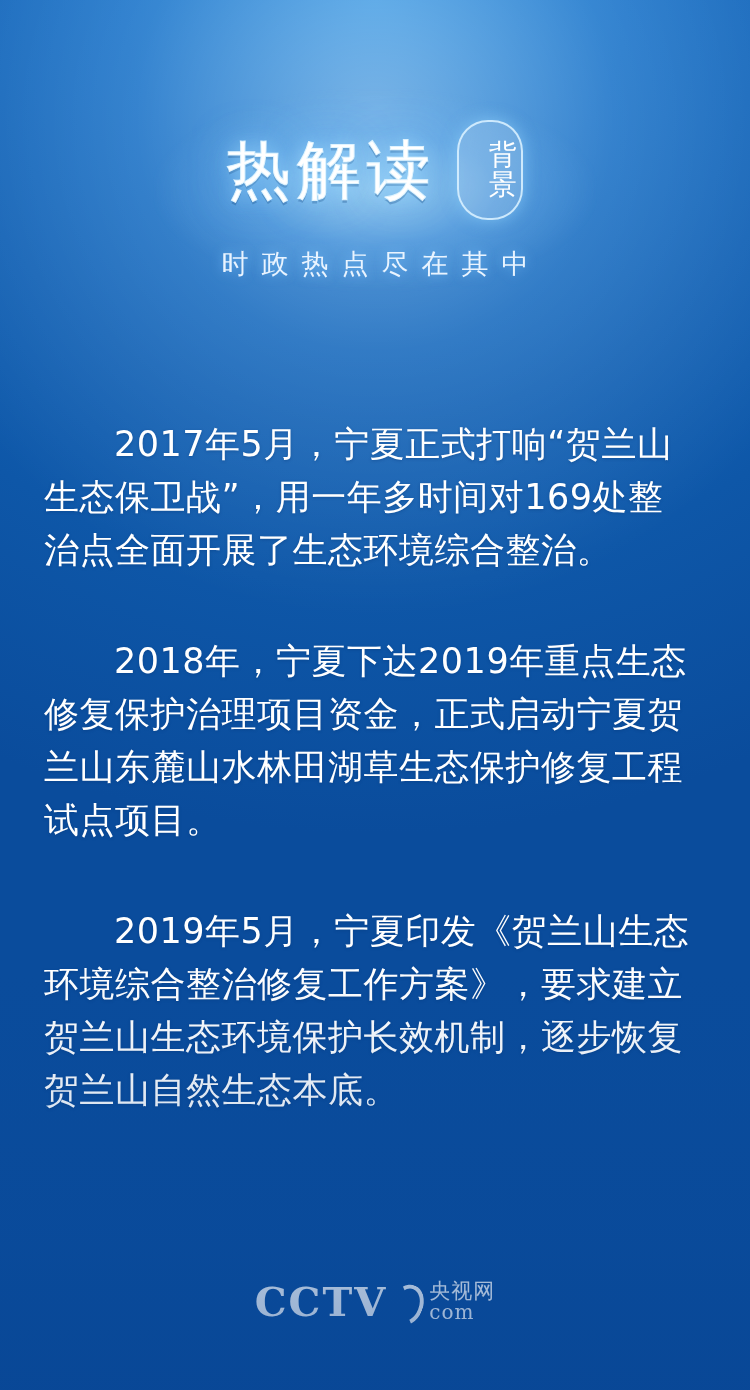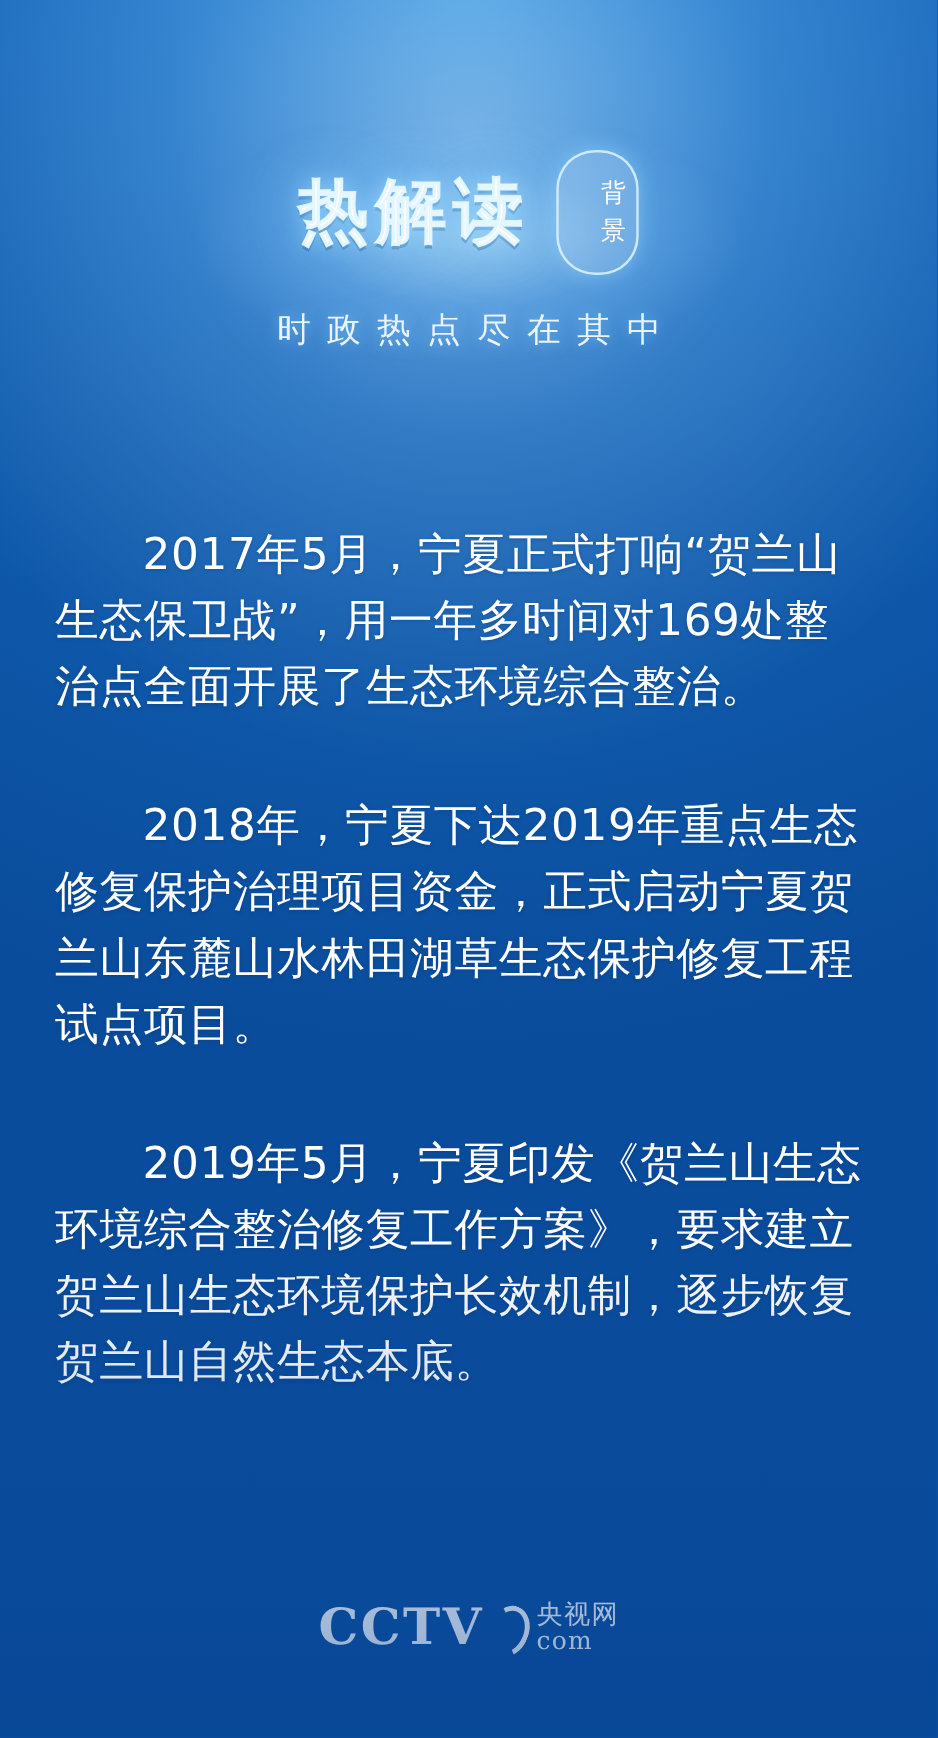--- a/index.html
+++ b/index.html
@@ -50,22 +50,22 @@
     width: 440px;
     height: 200px;
     background: radial-gradient(ellipse at center, rgba(190,235,255,0.55) 0%, rgba(130,200,255,0.22) 40%, rgba(130,200,255,0) 72%);
     filter: blur(2px);
     pointer-events: none;
   }
   .brand {
     position: relative;
     display: inline-block;
     font-family: "DejaVu Sans", "Liberation Sans", sans-serif;
-    font-size: 56px;
-    font-weight: bold;
+    font-size: 64px;
+    font-weight: normal;
     letter-spacing: 6px;
     color: #ffffff;
     line-height: 1;
     text-shadow:
       0 0 18px rgba(160,220,255,0.85),
       0 0 40px rgba(110,190,255,0.55),
       0 3px 0 rgba(10,60,120,0.35);
     -webkit-text-stroke: 1px rgba(225,245,255,0.9);
     vertical-align: middle;
   }
@@ -79,21 +79,21 @@
     border-radius: 31px;
     background: rgba(255,255,255,0.16);
     border: 2px solid rgba(215,240,255,0.9);
     box-shadow: 0 0 16px rgba(150,215,255,0.55);
   }
   .badge span {
     position: absolute;
     left: 0; right: 0;
     top: 50%;
     transform: translateY(-50%);
-    font-size: 20px;
+    font-size: 28px;
     line-height: 30px;
     color: #ffffff;
     letter-spacing: 1px;
     font-family: Liberation Sans, sans-serif;
     padding-left: 26px;
   }
   .subtitle {
     position: relative;
     margin-top: 26px;
     font-size: 27px;

